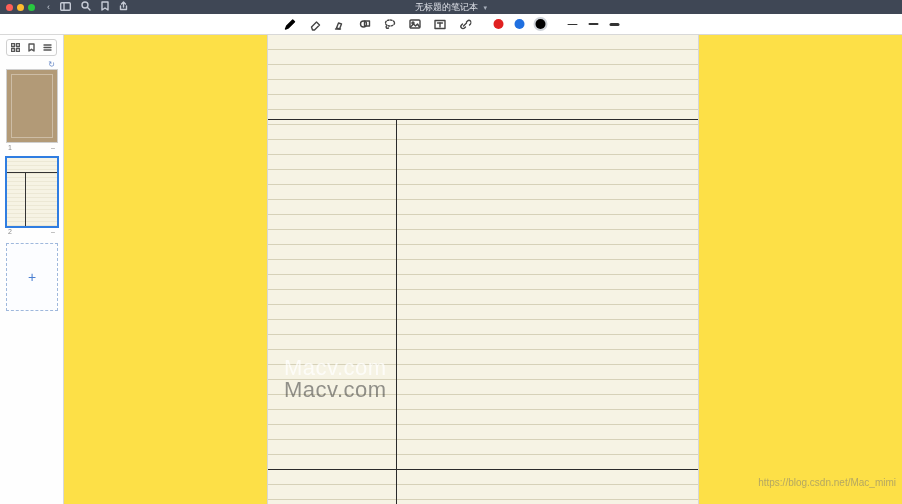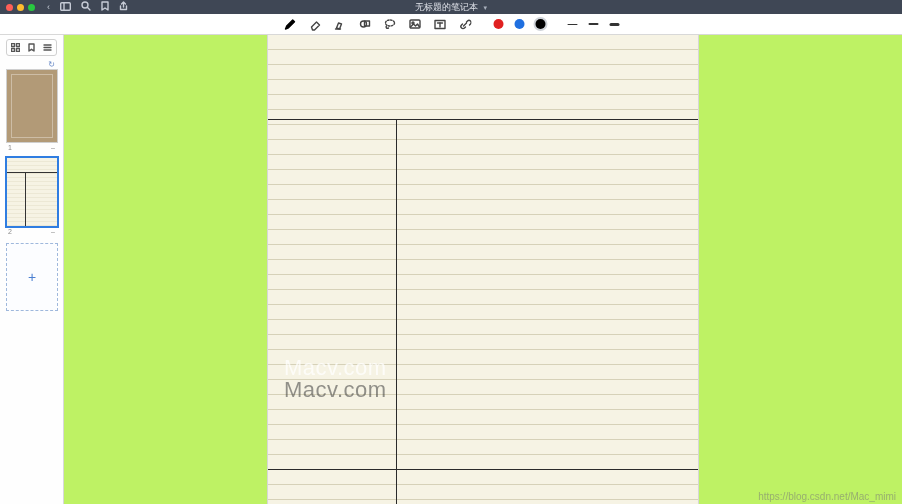--- a/index.html
+++ b/index.html
@@ -49,31 +49,31 @@
   .thumb-page { height: 68px; background: repeating-linear-gradient(#f6f3e4, #f6f3e4 3px, #ece8d5 3px, #ece8d5 4px); position: relative; }
   .thumb-page::before { content:""; position:absolute; left:0; right:0; top:14px; height:1px; background:#333; }
   .thumb-page::after  { content:""; position:absolute; top:14px; bottom:0; left:18px; width:1px; background:#333; }
   .thumb-row { display:flex; justify-content:space-between; font-size:7px; color:#888; padding:1px 2px 0; }
   .thumb-num { }
   .thumb-flag { }
 
   .thumb-add { width: 52px; height: 68px; border: 1px dashed #9fb8dc; margin: 8px auto 0; display:flex; align-items:center; justify-content:center; color:#4a7fd1; font-size:14px; cursor:pointer; background:#fcfdff;}
 
   
-  .canvas-area { flex: 1; background: #bef264; position: relative; overflow: hidden; }
+  .canvas-area { flex: 1; background: #fde047; position: relative; overflow: hidden; }
   .page { position: absolute; left: 50%; transform: translateX(-50%); top: 0; width: 430px; height: 560px; background: #f6f3e4; box-shadow: 0 0 0 1px #d6d6d6; }
   .page-lines { position:absolute; inset:0; background: repeating-linear-gradient( to bottom, transparent 0, transparent 14px, #d6d1b8 14px, #d6d1b8 15px ); }
   .page-hrule { position:absolute; left:0; right:0; top:84px; height:1px; background:#2a2a2a; }
   .page-hrule2 { position:absolute; left:0; right:0; top:434px; height:1px; background:#2a2a2a; }
   .page-vrule { position:absolute; top:84px; bottom:0; left:128px; width:1px; background:#2a2a2a; }
 
   .wm { position:absolute; color:rgba(255,255,255,.75); font-size:22px; font-weight:400; left:16px; top:320px; letter-spacing:.5px; }
   .wm2 { position:absolute; color:rgba(60,60,60,.55); font-size:22px; font-weight:400; left:16px; top:342px; letter-spacing:.5px; }
 
-  .footer-link { position:absolute; right:6px; bottom:2px; font-size:10px; color:rgba(120,120,120,.55); }
+  .footer-link { position:absolute; right:6px; bottom:16px; font-size:10px; color:rgba(120,120,120,.55); }
 
   
   svg { stroke: currentColor; fill: none; stroke-width: 1.4; stroke-linecap: round; stroke-linejoin: round; }
 </style>
 </head>
 <body>
 
 <div class="titlebar">
   <div class="traffic">
     <div class="tdot tred"></div>

